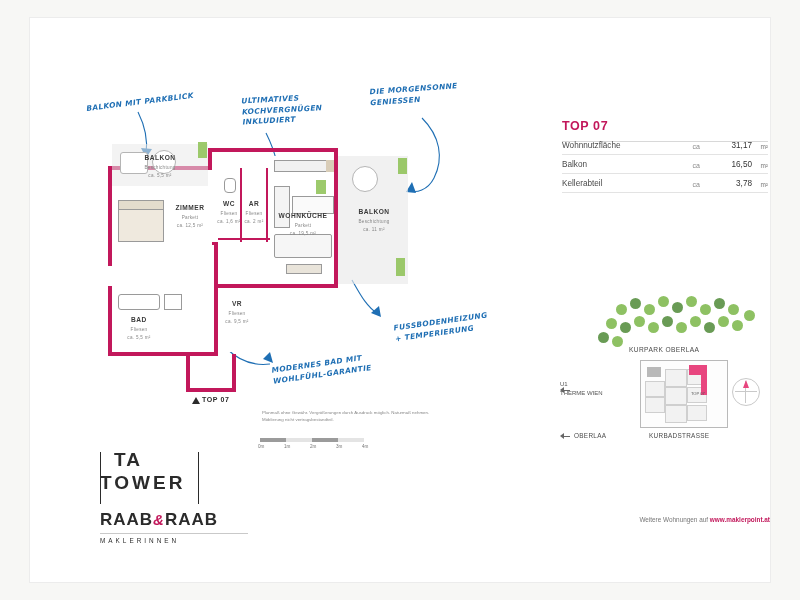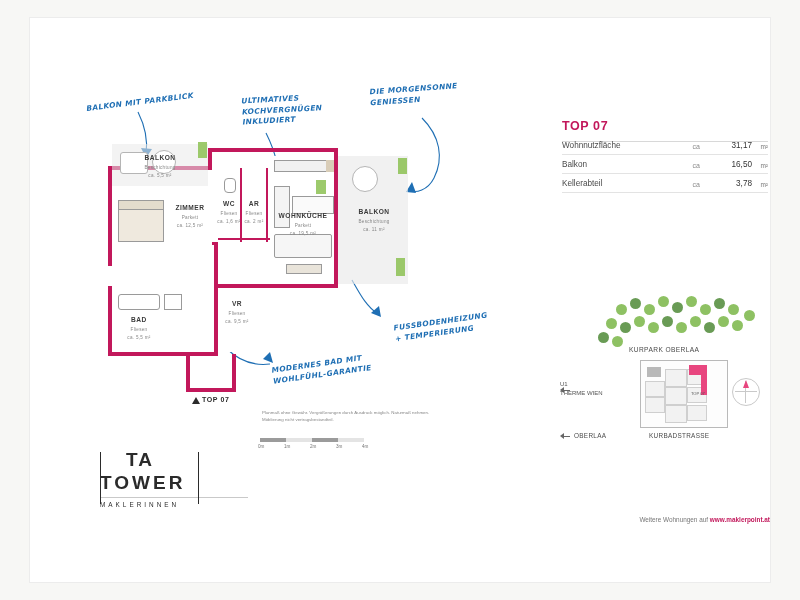--- a/index.html
+++ b/index.html
@@ -160,21 +160,21 @@
   }
   .scalebar{position:absolute;left:230px;top:420px;width:120px;height:18px;}
   .scalebar .seg{position:absolute;top:0;height:4px;background:#9b9b9b;}
   .scalebar .seg.w{background:#e4e4e4;}
   .scalebar .tick{position:absolute;top:6px;font-size:4.6px;color:#777;}
 
   
   .brand{position:absolute;left:70px;top:432px;width:190px;}
   .taba{
     position:relative;font-size:19px;font-weight:bold;color:#2b2b2b;
-    letter-spacing:2px;line-height:1.05;padding-left:26px;
+    letter-spacing:2px;line-height:1.05;padding-left:14px;
   }
   .taba:before{
     content:"";position:absolute;left:0;top:2px;width:1.4px;height:52px;background:#2b2b2b;
   }
   .taba:after{
     content:"";position:absolute;left:98px;top:2px;width:1.4px;height:52px;background:#2b2b2b;
   }
   .tower{
     font-size:19px;font-weight:bold;color:#2b2b2b;letter-spacing:3px;margin-top:2px;padding-left:0px;
   }
@@ -333,20 +333,23 @@
       <div class="tick" style="left:50px;">2m</div>
       <div class="tick" style="left:76px;">3m</div>
       <div class="tick" style="left:102px;">4m</div>
     </div>
 
     <div class="brand">
       <div class="taba">
         <div>TA</div>
       </div>
       <div class="tower">TOWER</div>
+      <div class="rr">
+        <span>RAAB</span><span class="amp">&amp;</span><span>RAAB</span>
+      </div>
       <div class="rr-sub">MAKLERINNEN</div>
     </div>
 
   </div>
 
   <div class="right">
 
 
     <div class="toprow">
       <span class="toplabel">TOP 07</span>

